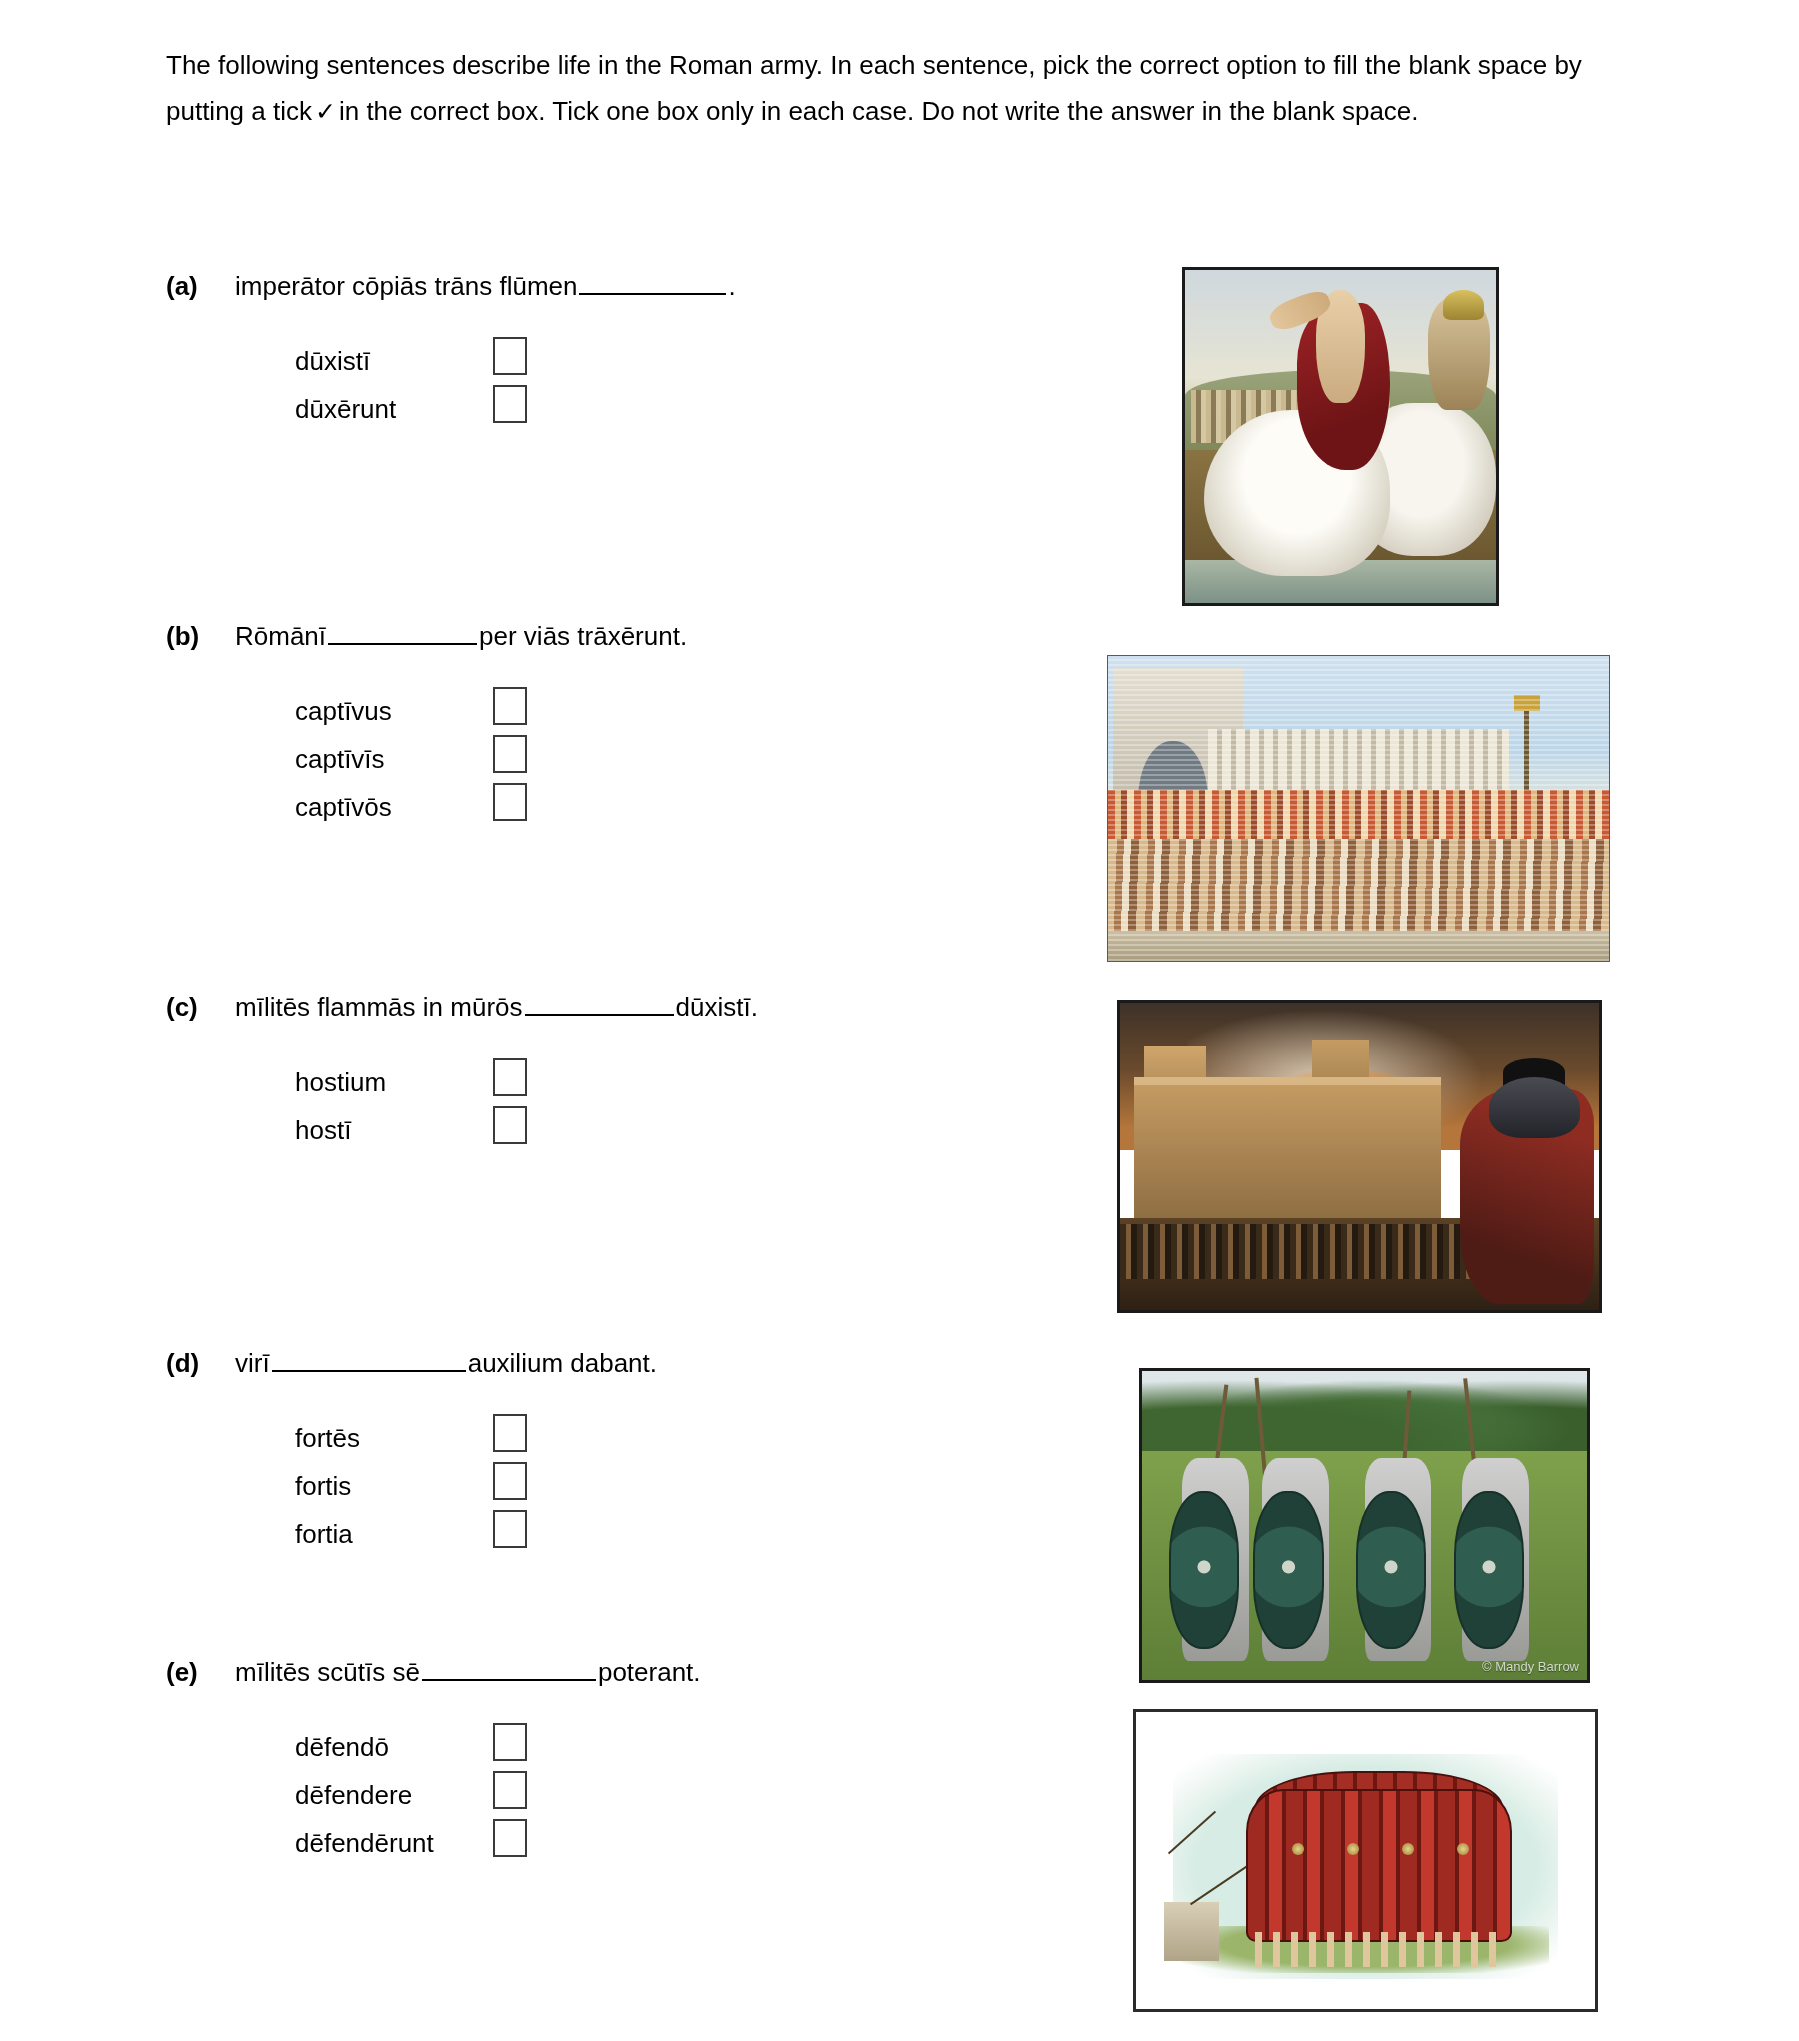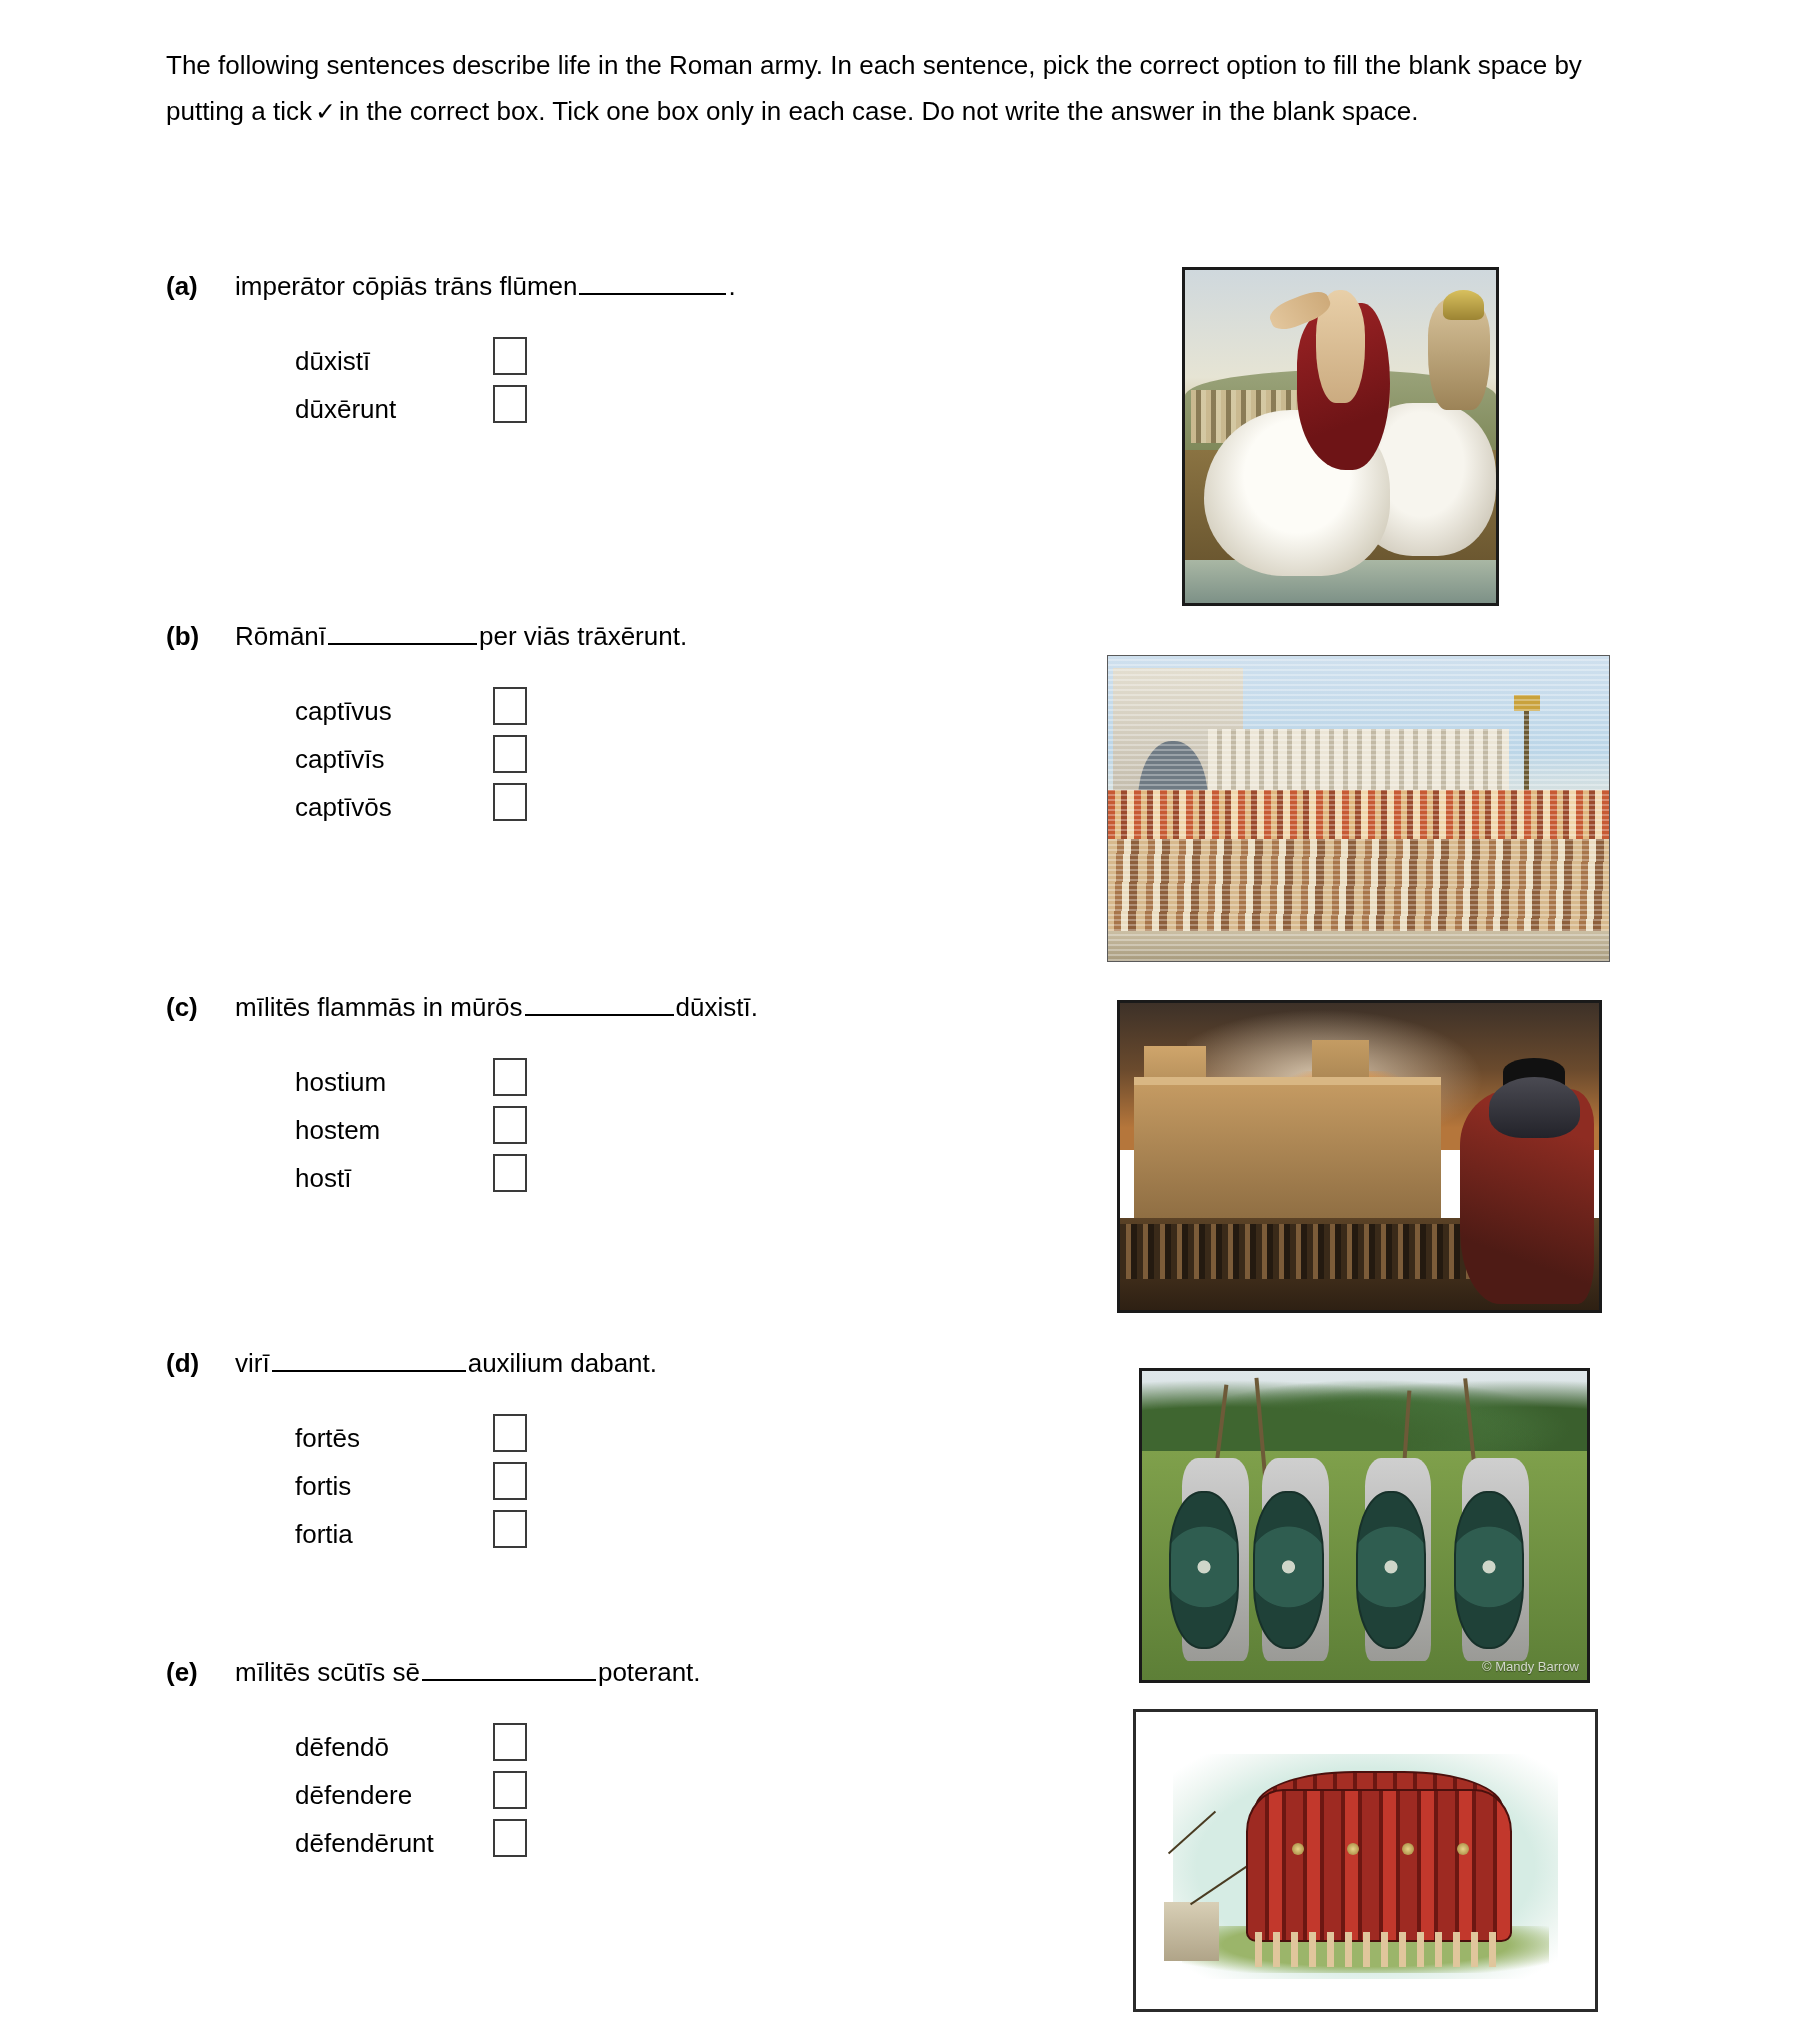--- a/index.html
+++ b/index.html
@@ -311,24 +311,20 @@
       <span class="sentence">mīlitēs flammās in mūrōs</span>
       <span class="blank" style="width:149px;"></span>
       <span class="sentence">dūxistī.</span>
     </div>
     <div class="options">
       <div class="opt-row">
         <span class="opt-label">hostium</span>
         <span class="opt-box"></span>
       </div>
       <div class="opt-row">
-        <span class="opt-label">hostem</span>
-        <span class="opt-box"></span>
-      </div>
-      <div class="opt-row">
         <span class="opt-label">hostī</span>
         <span class="opt-box"></span>
       </div>
     </div>
   </div>
 
   <div class="item" style="left:166px; top:1346px;">
     <div class="stem">
       <span class="label">(d)</span>
       <span class="sentence">virī</span>

